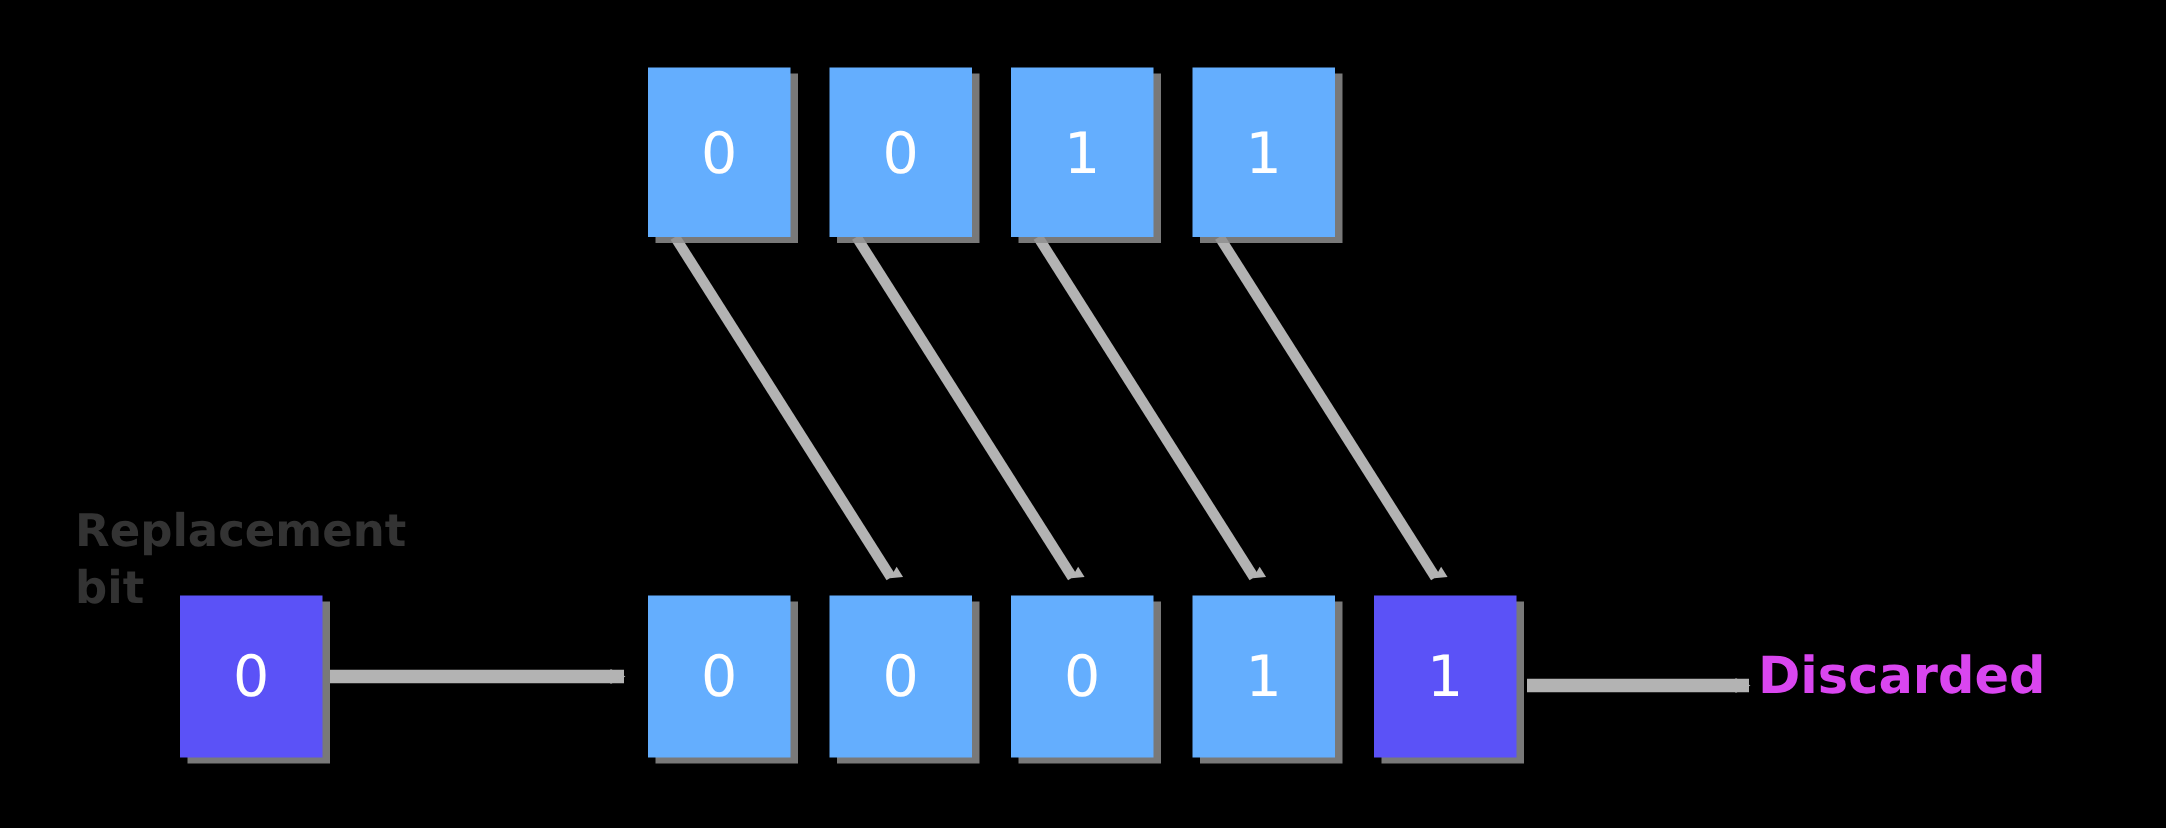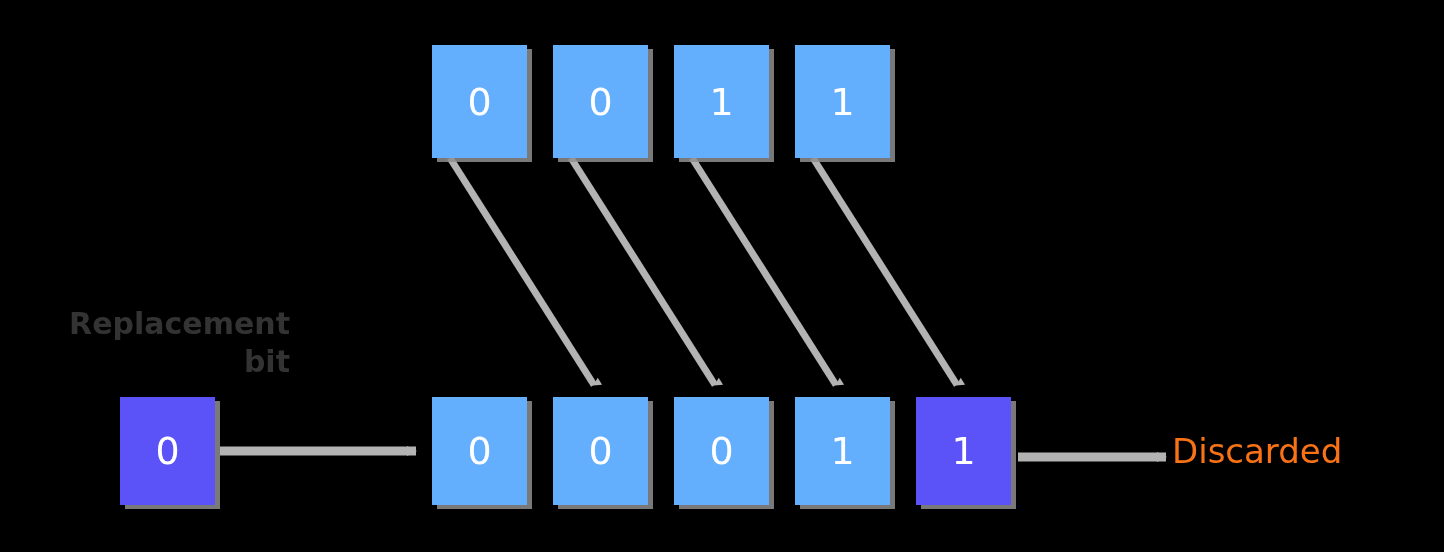--- a/index.html
+++ b/index.html
@@ -35,29 +35,30 @@
     background: #8e8e8e;
     opacity: 0.85;
   }
 
   .label {
     position: absolute;
     color: #333333;
     font-size: 30px;
     font-weight: 700;
     line-height: 1.25;
-    text-align: right;
+    text-align: left;
     white-space: pre-line;
     user-select: none;
+    margin-top: 31px;
   }
   .label-right {
     position: absolute;
-    color: #f97316;
+    color: #d946ef;
     font-size: 34px;
-    font-weight: 400;
+    font-weight: 700;
     line-height: 1;
     text-align: left;
     white-space: nowrap;
     user-select: none;
   }
 
   svg.edges {
     position: absolute;
     left: 0;
     top: 0;

